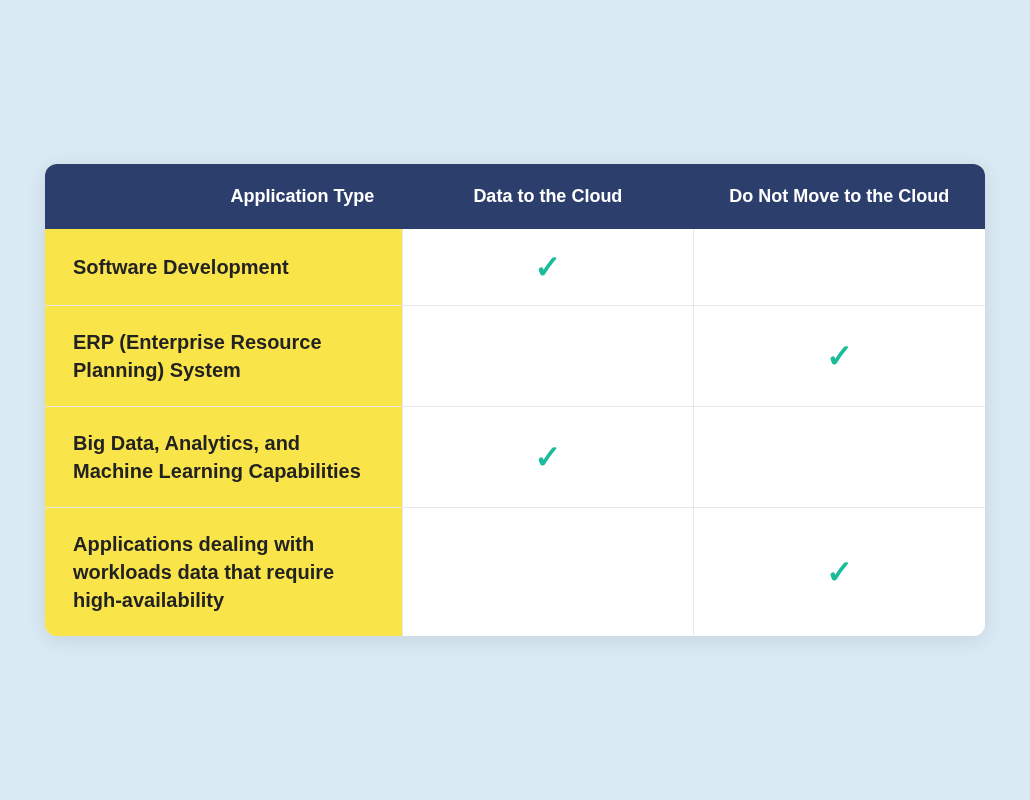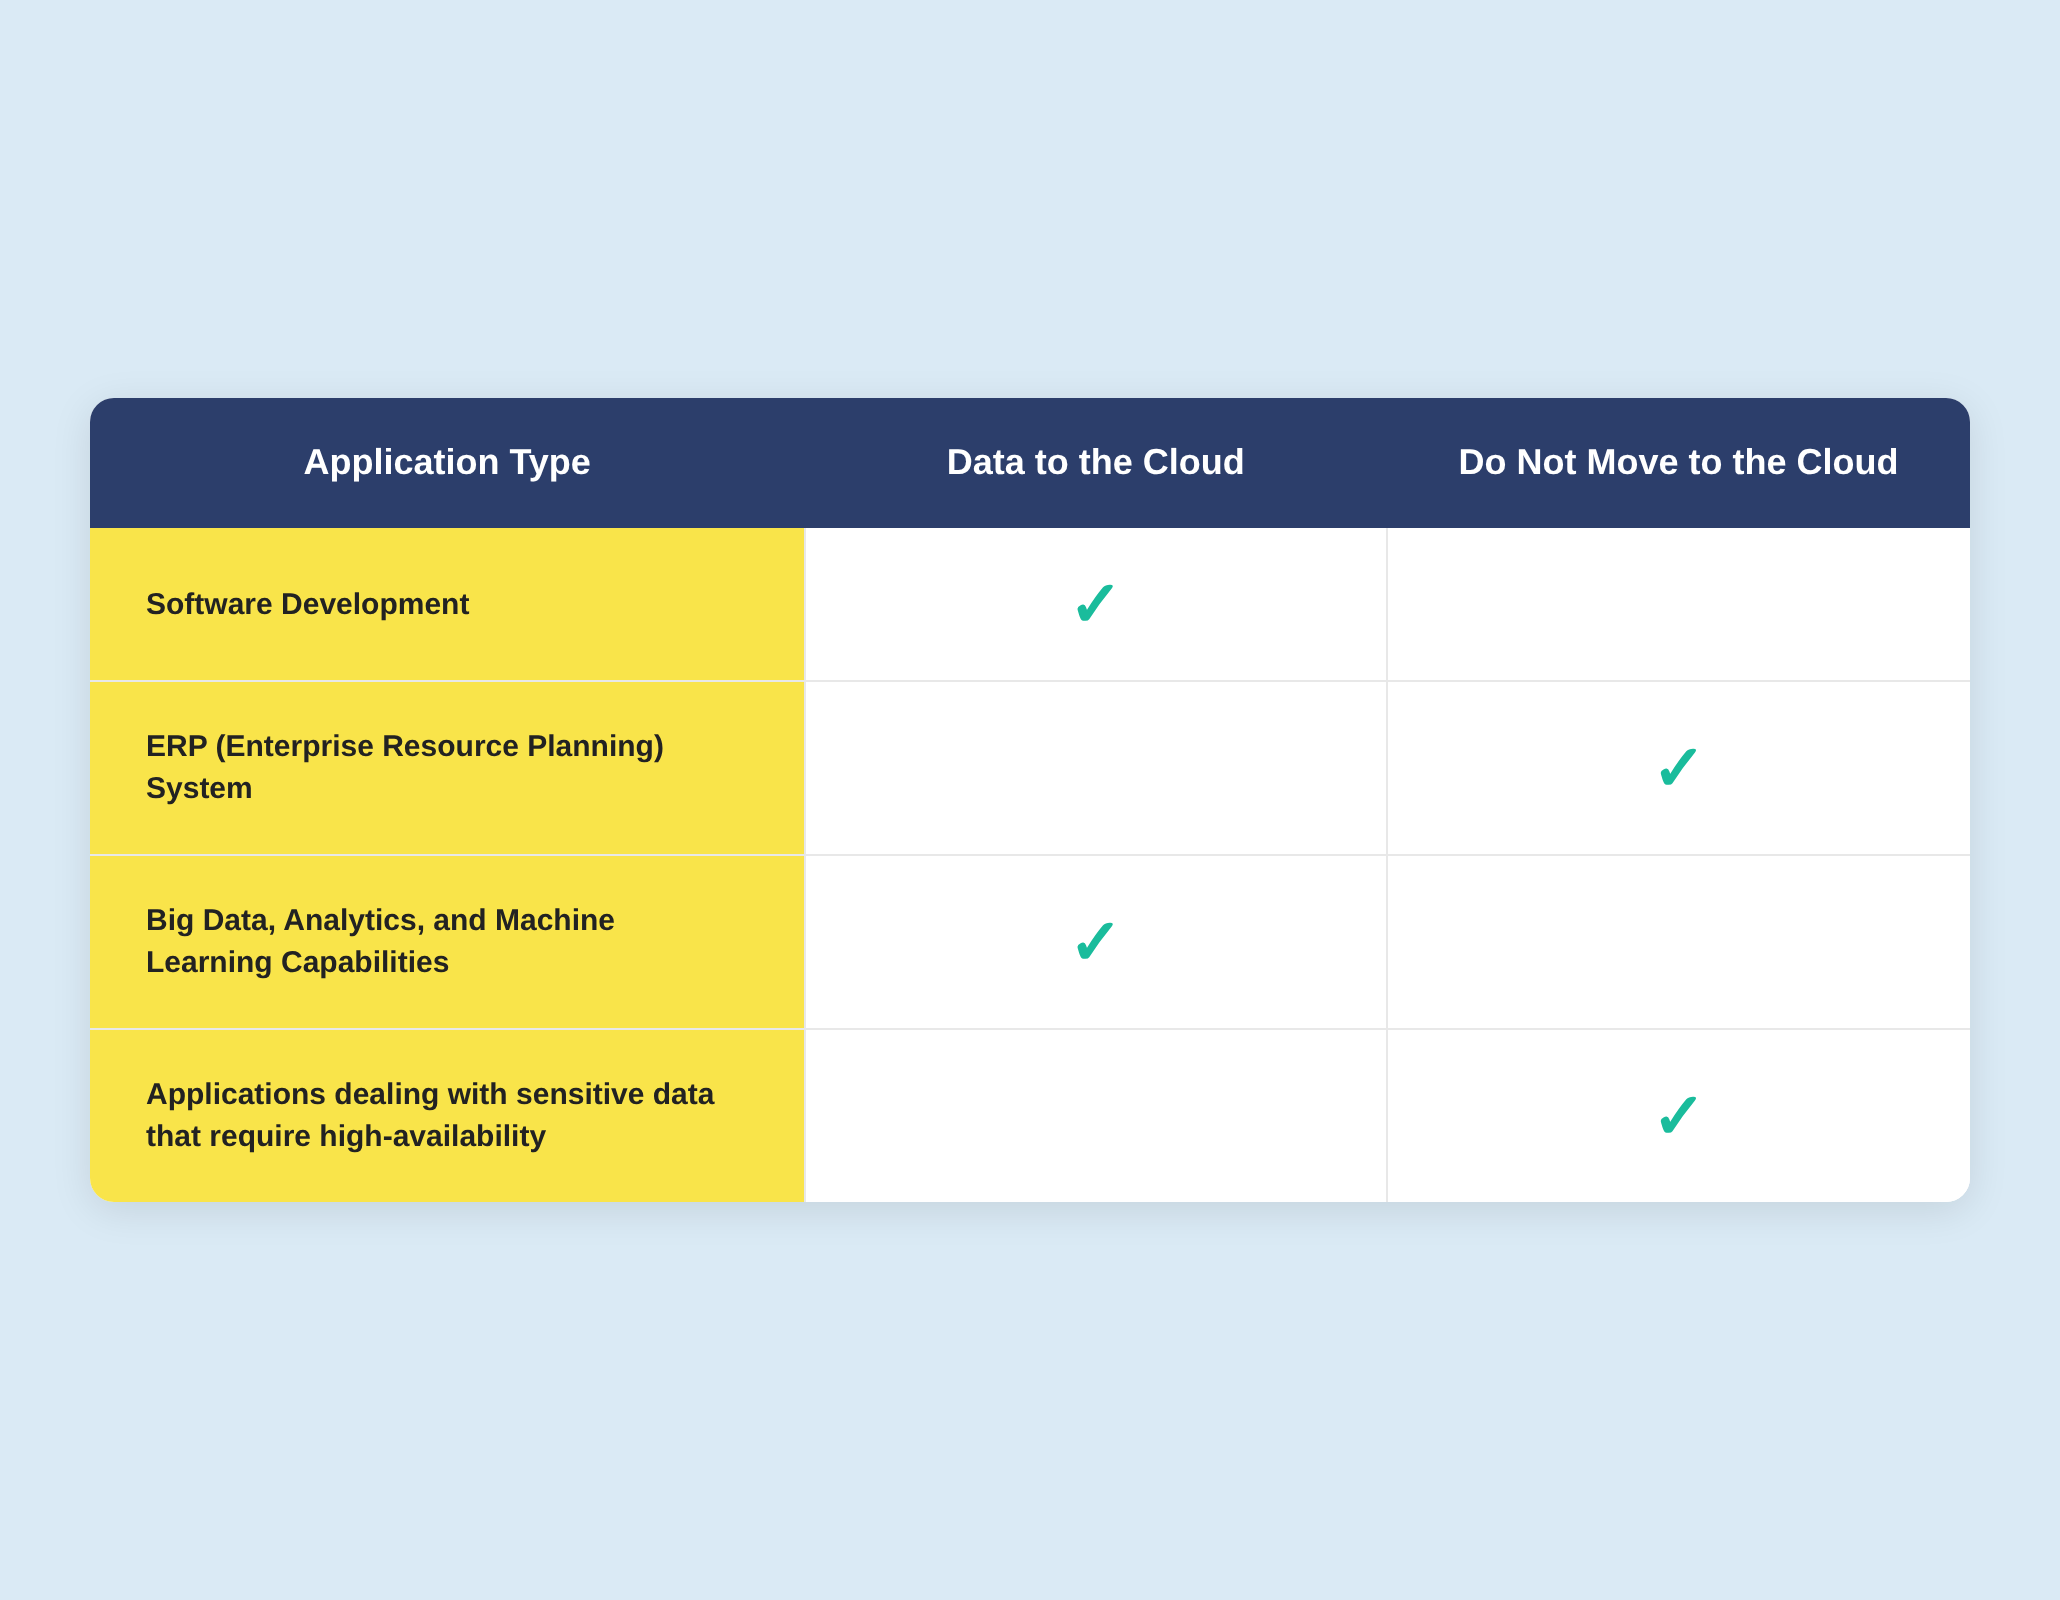--- a/index.html
+++ b/index.html
@@ -38,21 +38,21 @@
 
     thead th {
       color: #ffffff;
       font-weight: 700;
       font-size: 18px;
       padding: 22px 28px;
       text-align: center;
     }
 
     thead th:first-child {
-      text-align: center;
+      text-align: right;
       width: 38%;
     }
 
     thead th:nth-child(2),
     thead th:nth-child(3) {
       width: 31%;
     }
 
     tbody tr {
       border-bottom: 1.5px solid #e8e8e8;
@@ -65,21 +65,21 @@
     tbody td {
       padding: 22px 28px;
       vertical-align: middle;
       font-size: 16px;
     }
 
     tbody td:first-child {
       background-color: #f9e44a;
       font-weight: 600;
       color: #222222;
-      font-size: 15px;
+      font-size: 20px;
       line-height: 1.4;
       border-right: 1.5px solid #e8e8e8;
     }
 
     tbody td:nth-child(2),
     tbody td:nth-child(3) {
       text-align: center;
       background-color: #ffffff;
     }
 
@@ -117,19 +117,19 @@
           <td>ERP (Enterprise Resource Planning) System</td>
           <td></td>
           <td><span class="checkmark">✓</span></td>
         </tr>
         <tr>
           <td>Big Data, Analytics, and Machine Learning Capabilities</td>
           <td><span class="checkmark">✓</span></td>
           <td></td>
         </tr>
         <tr>
-          <td>Applications dealing with sensitive data that require high-availability</td>
+          <td>Applications dealing with workloads data that require high-availability</td>
           <td></td>
           <td><span class="checkmark">✓</span></td>
         </tr>
       </tbody>
   </table>
 </div>
 
 </body></html>

